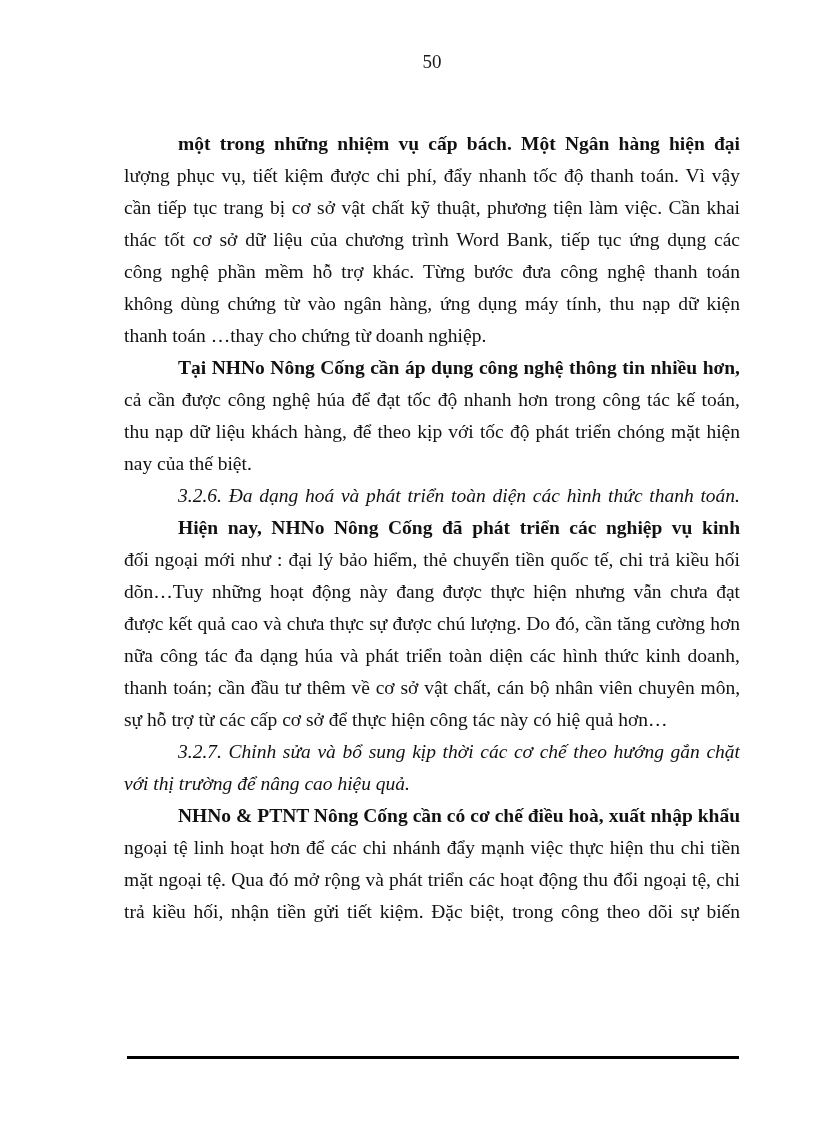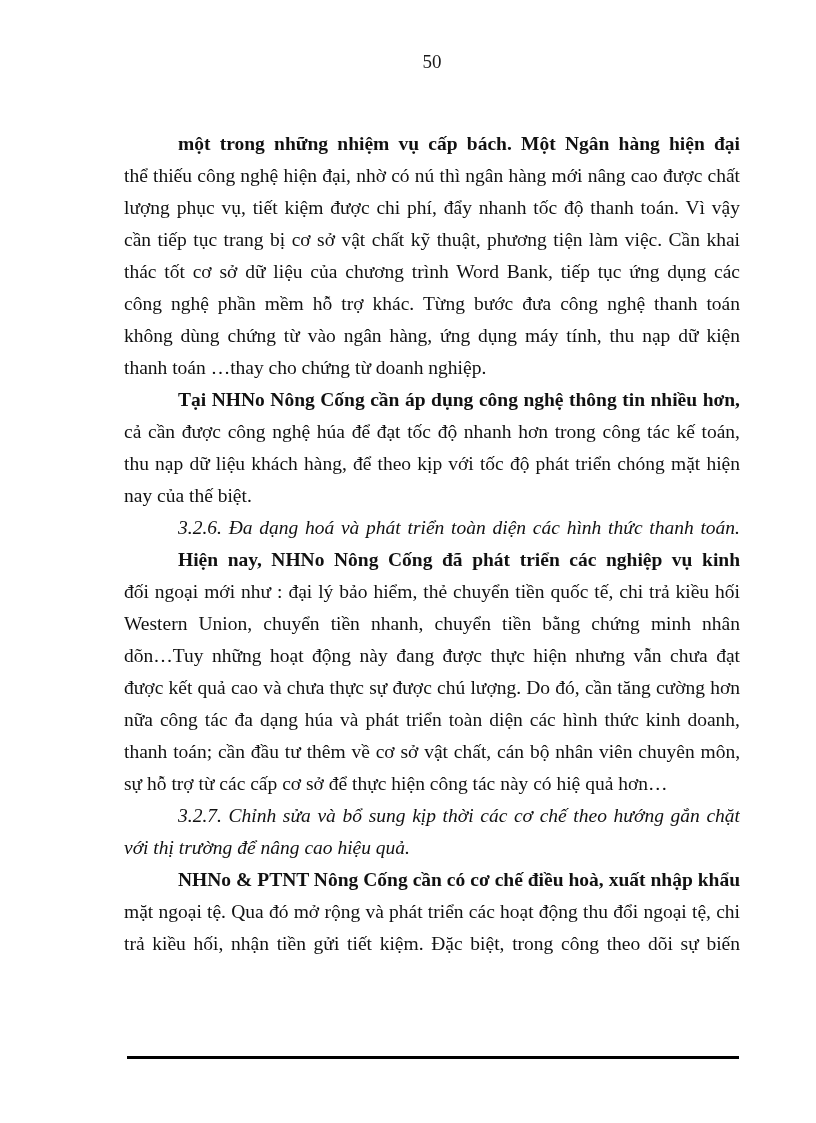--- a/index.html
+++ b/index.html
@@ -52,52 +52,51 @@
 </style>
 </head>
 <body>
 
 <div class="page">
   <div class="page-number">50</div>
 
   <div class="content" id="doc-content">
       <div class="block paragraph">
         <div class="line full indent">một trong những nhiệm vụ cấp bách. Một Ngân hàng hiện đại không</div>
-        <div class="line full">thể thiếu công nghệ hiện đại, nhờ có nú thì ngân hàng mới nâng cao được chất</div>
         <div class="line full">lượng phục vụ, tiết kiệm được chi phí, đẩy nhanh tốc độ thanh toán. Vì vậy</div>
         <div class="line full">cần tiếp tục trang bị cơ sở vật chất kỹ thuật, phương tiện làm việc. Cần khai</div>
         <div class="line full">thác tốt cơ sở dữ liệu của chương trình Word Bank, tiếp tục ứng dụng các</div>
         <div class="line full">công nghệ phần mềm hỗ trợ khác. Từng bước đưa công nghệ thanh toán</div>
         <div class="line full">không dùng chứng từ vào ngân hàng, ứng dụng máy tính, thu nạp dữ kiện</div>
         <div class="line">thanh toán …thay cho chứng từ doanh nghiệp.</div>
       </div>
       <div class="block paragraph">
         <div class="line full indent">Tại NHNo Nông Cống cần áp dụng công nghệ thông tin nhiều hơn, tấ</div>
         <div class="line full">cả cần được công nghệ húa để đạt tốc độ nhanh hơn trong công tác kế toán,</div>
         <div class="line full">thu nạp dữ liệu khách hàng, để theo kịp với tốc độ phát triển chóng mặt hiện</div>
         <div class="line">nay của thế biệt.</div>
       </div>
       <div class="block heading">
         <div class="line full indent">3.2.6. Đa dạng hoá và phát triển toàn diện các hình thức thanh toán.</div>
       </div>
       <div class="block paragraph">
         <div class="line full indent">Hiện nay, NHNo Nông Cống đã phát triển các nghiệp vụ kinh doanh</div>
         <div class="line full">đối ngoại mới như : đại lý bảo hiểm, thẻ chuyển tiền quốc tế, chi trả kiều hối</div>
-        <div class="line full">Western Union, chuyển tiền nhanh, chuyển tiền bằng chứng minh nhân</div>
         <div class="line full">dõn…Tuy những hoạt động này đang được thực hiện nhưng vẫn chưa đạt</div>
         <div class="line full">được kết quả cao và chưa thực sự được chú lượng. Do đó, cần tăng cường hơn</div>
         <div class="line full">nữa công tác đa dạng húa và phát triển toàn diện các hình thức kinh doanh,</div>
         <div class="line full">thanh toán; cần đầu tư thêm về cơ sở vật chất, cán bộ nhân viên chuyên môn,</div>
         <div class="line">sự hỗ trợ từ các cấp cơ sở để thực hiện công tác này có hiệ quả hơn…</div>
       </div>
       <div class="block heading">
         <div class="line full indent">3.2.7. Chỉnh sửa và bổ sung kịp thời các cơ chế theo hướng gắn chặt</div>
         <div class="line">với thị trường để nâng cao hiệu quả.</div>
       </div>
       <div class="block paragraph">
         <div class="line full indent">NHNo &amp; PTNT Nông Cống cần có cơ chế điều hoà, xuất nhập khẩu</div>
+        <div class="line full">ngoại tệ linh hoạt hơn để các chi nhánh đẩy mạnh việc thực hiện thu chi tiền</div>
         <div class="line full">mặt ngoại tệ. Qua đó mở rộng và phát triển các hoạt động thu đổi ngoại tệ, chi</div>
         <div class="line full">trả kiều hối, nhận tiền gửi tiết kiệm. Đặc biệt, trong công theo dõi sự biến</div>
       </div>
     </div>
 
   <div class="footer-rule"></div>
 </div>
 
 </body></html>

